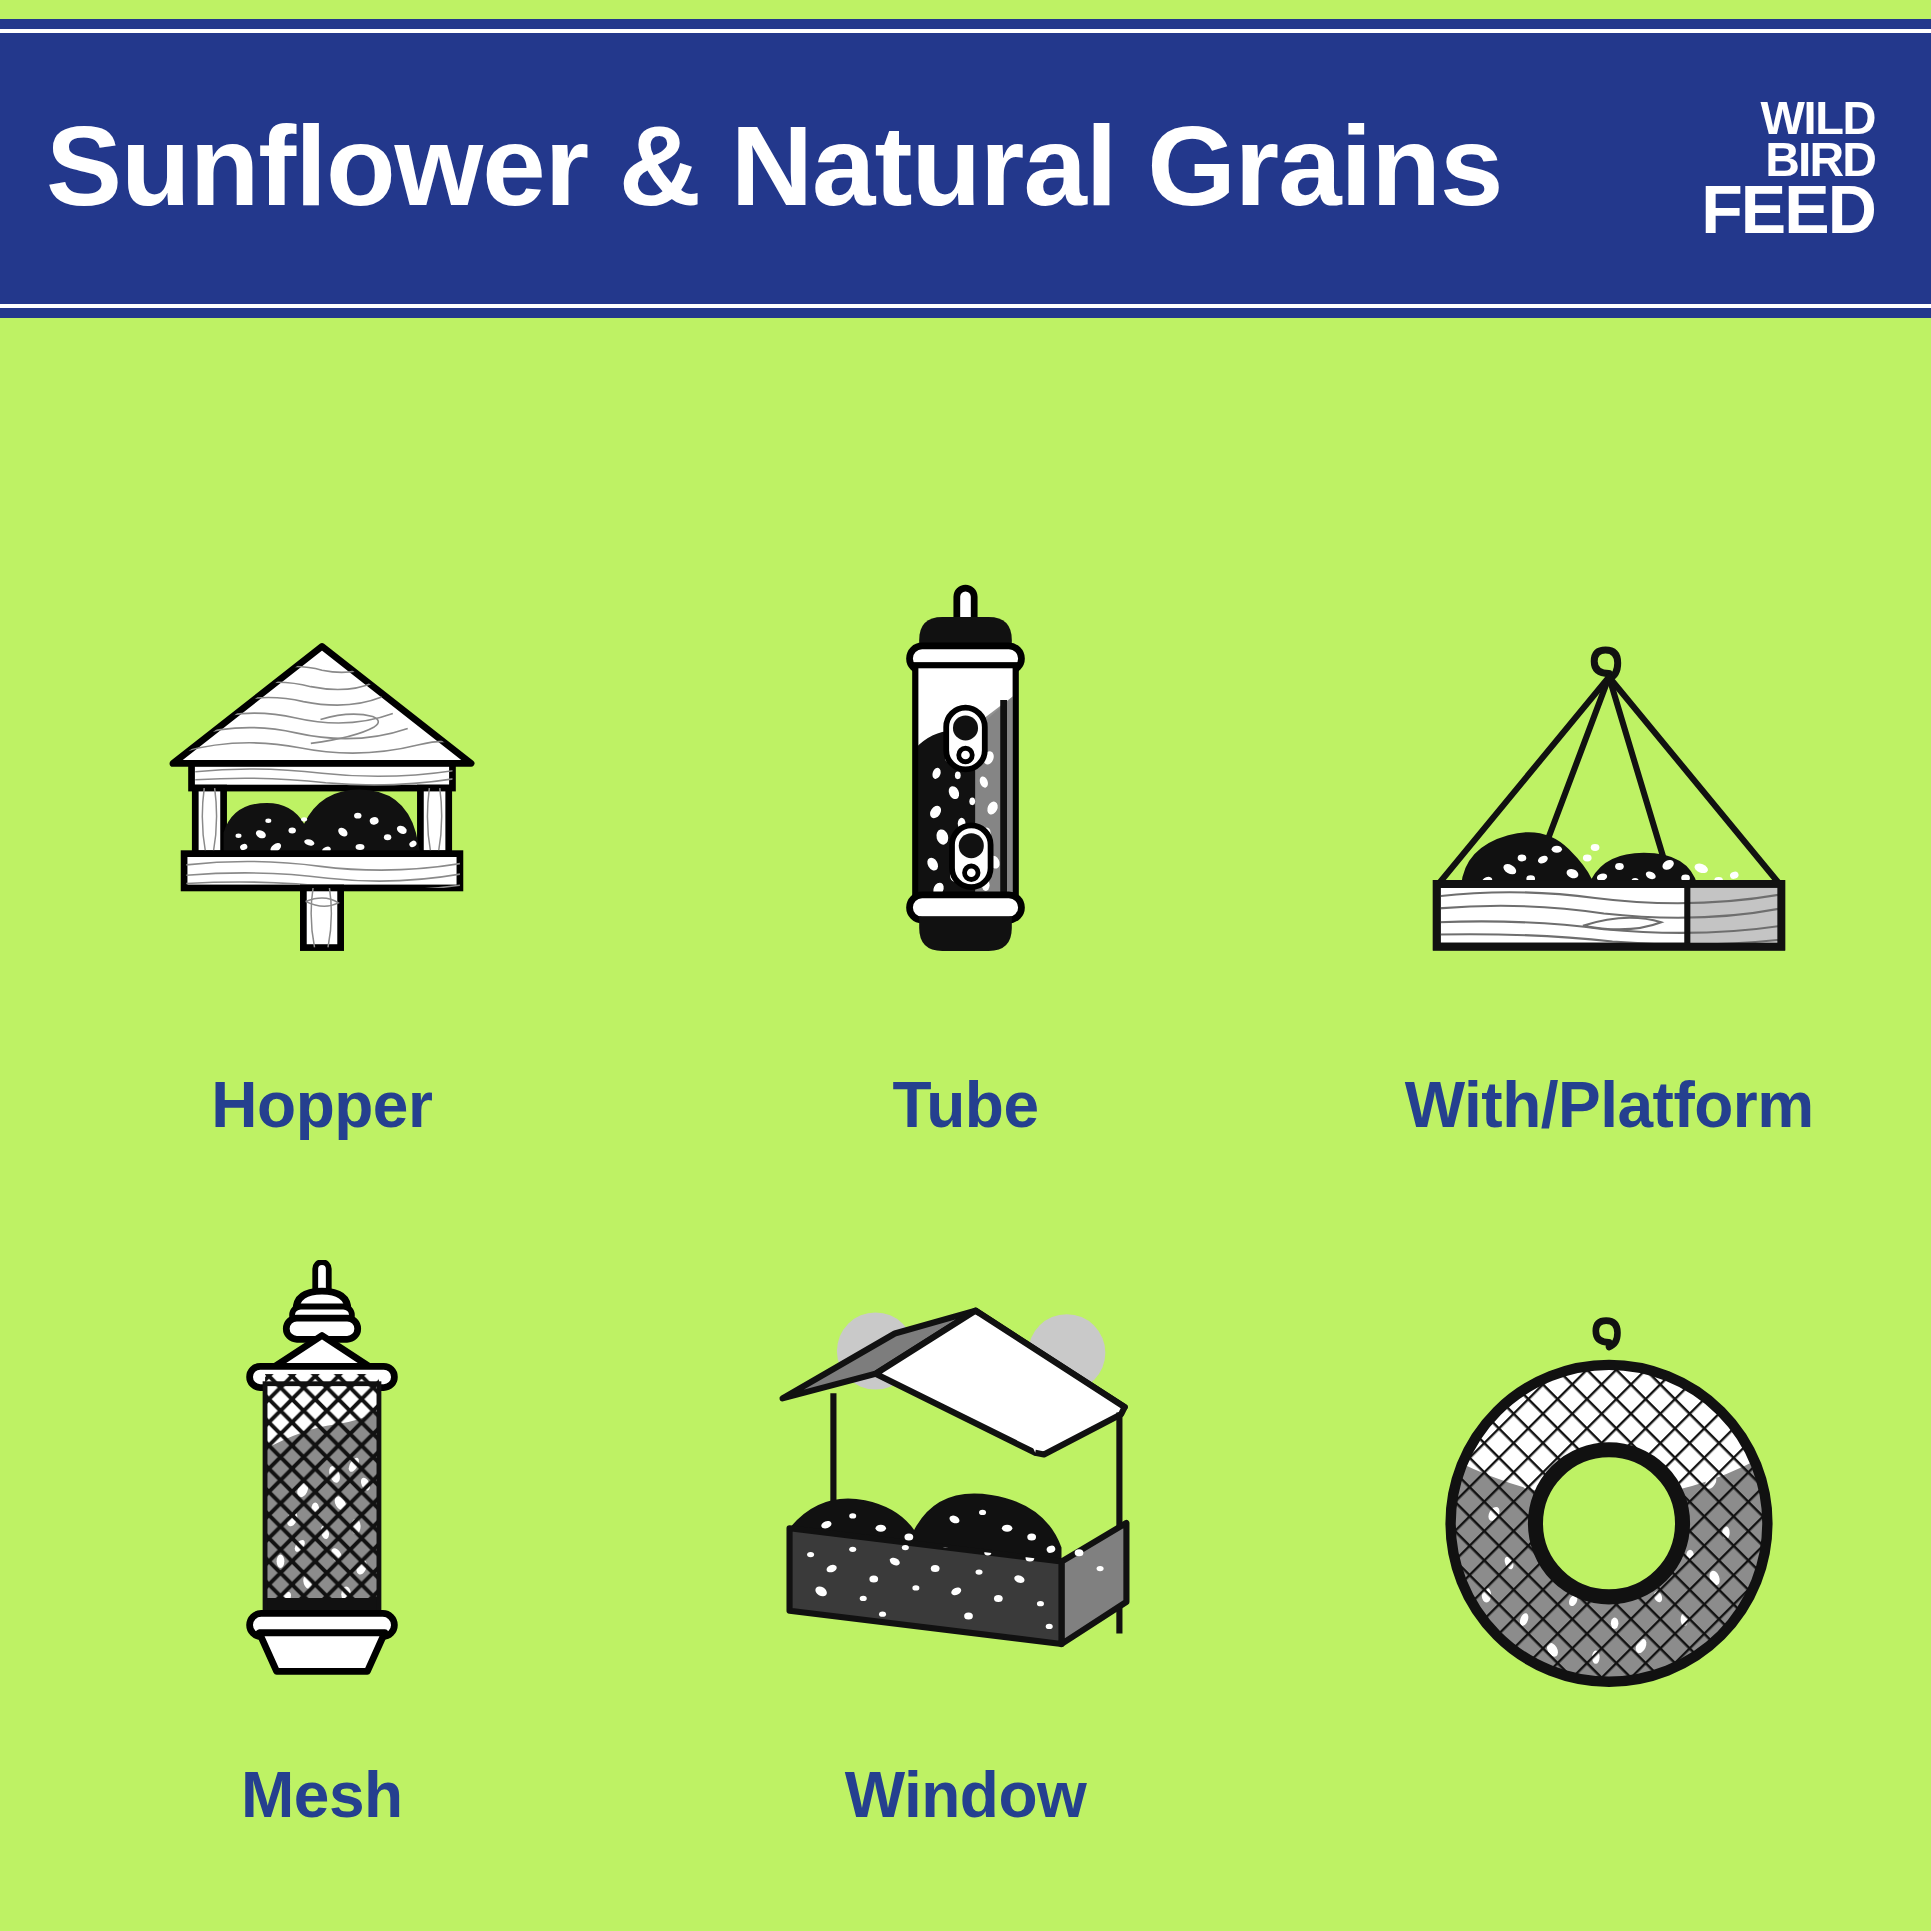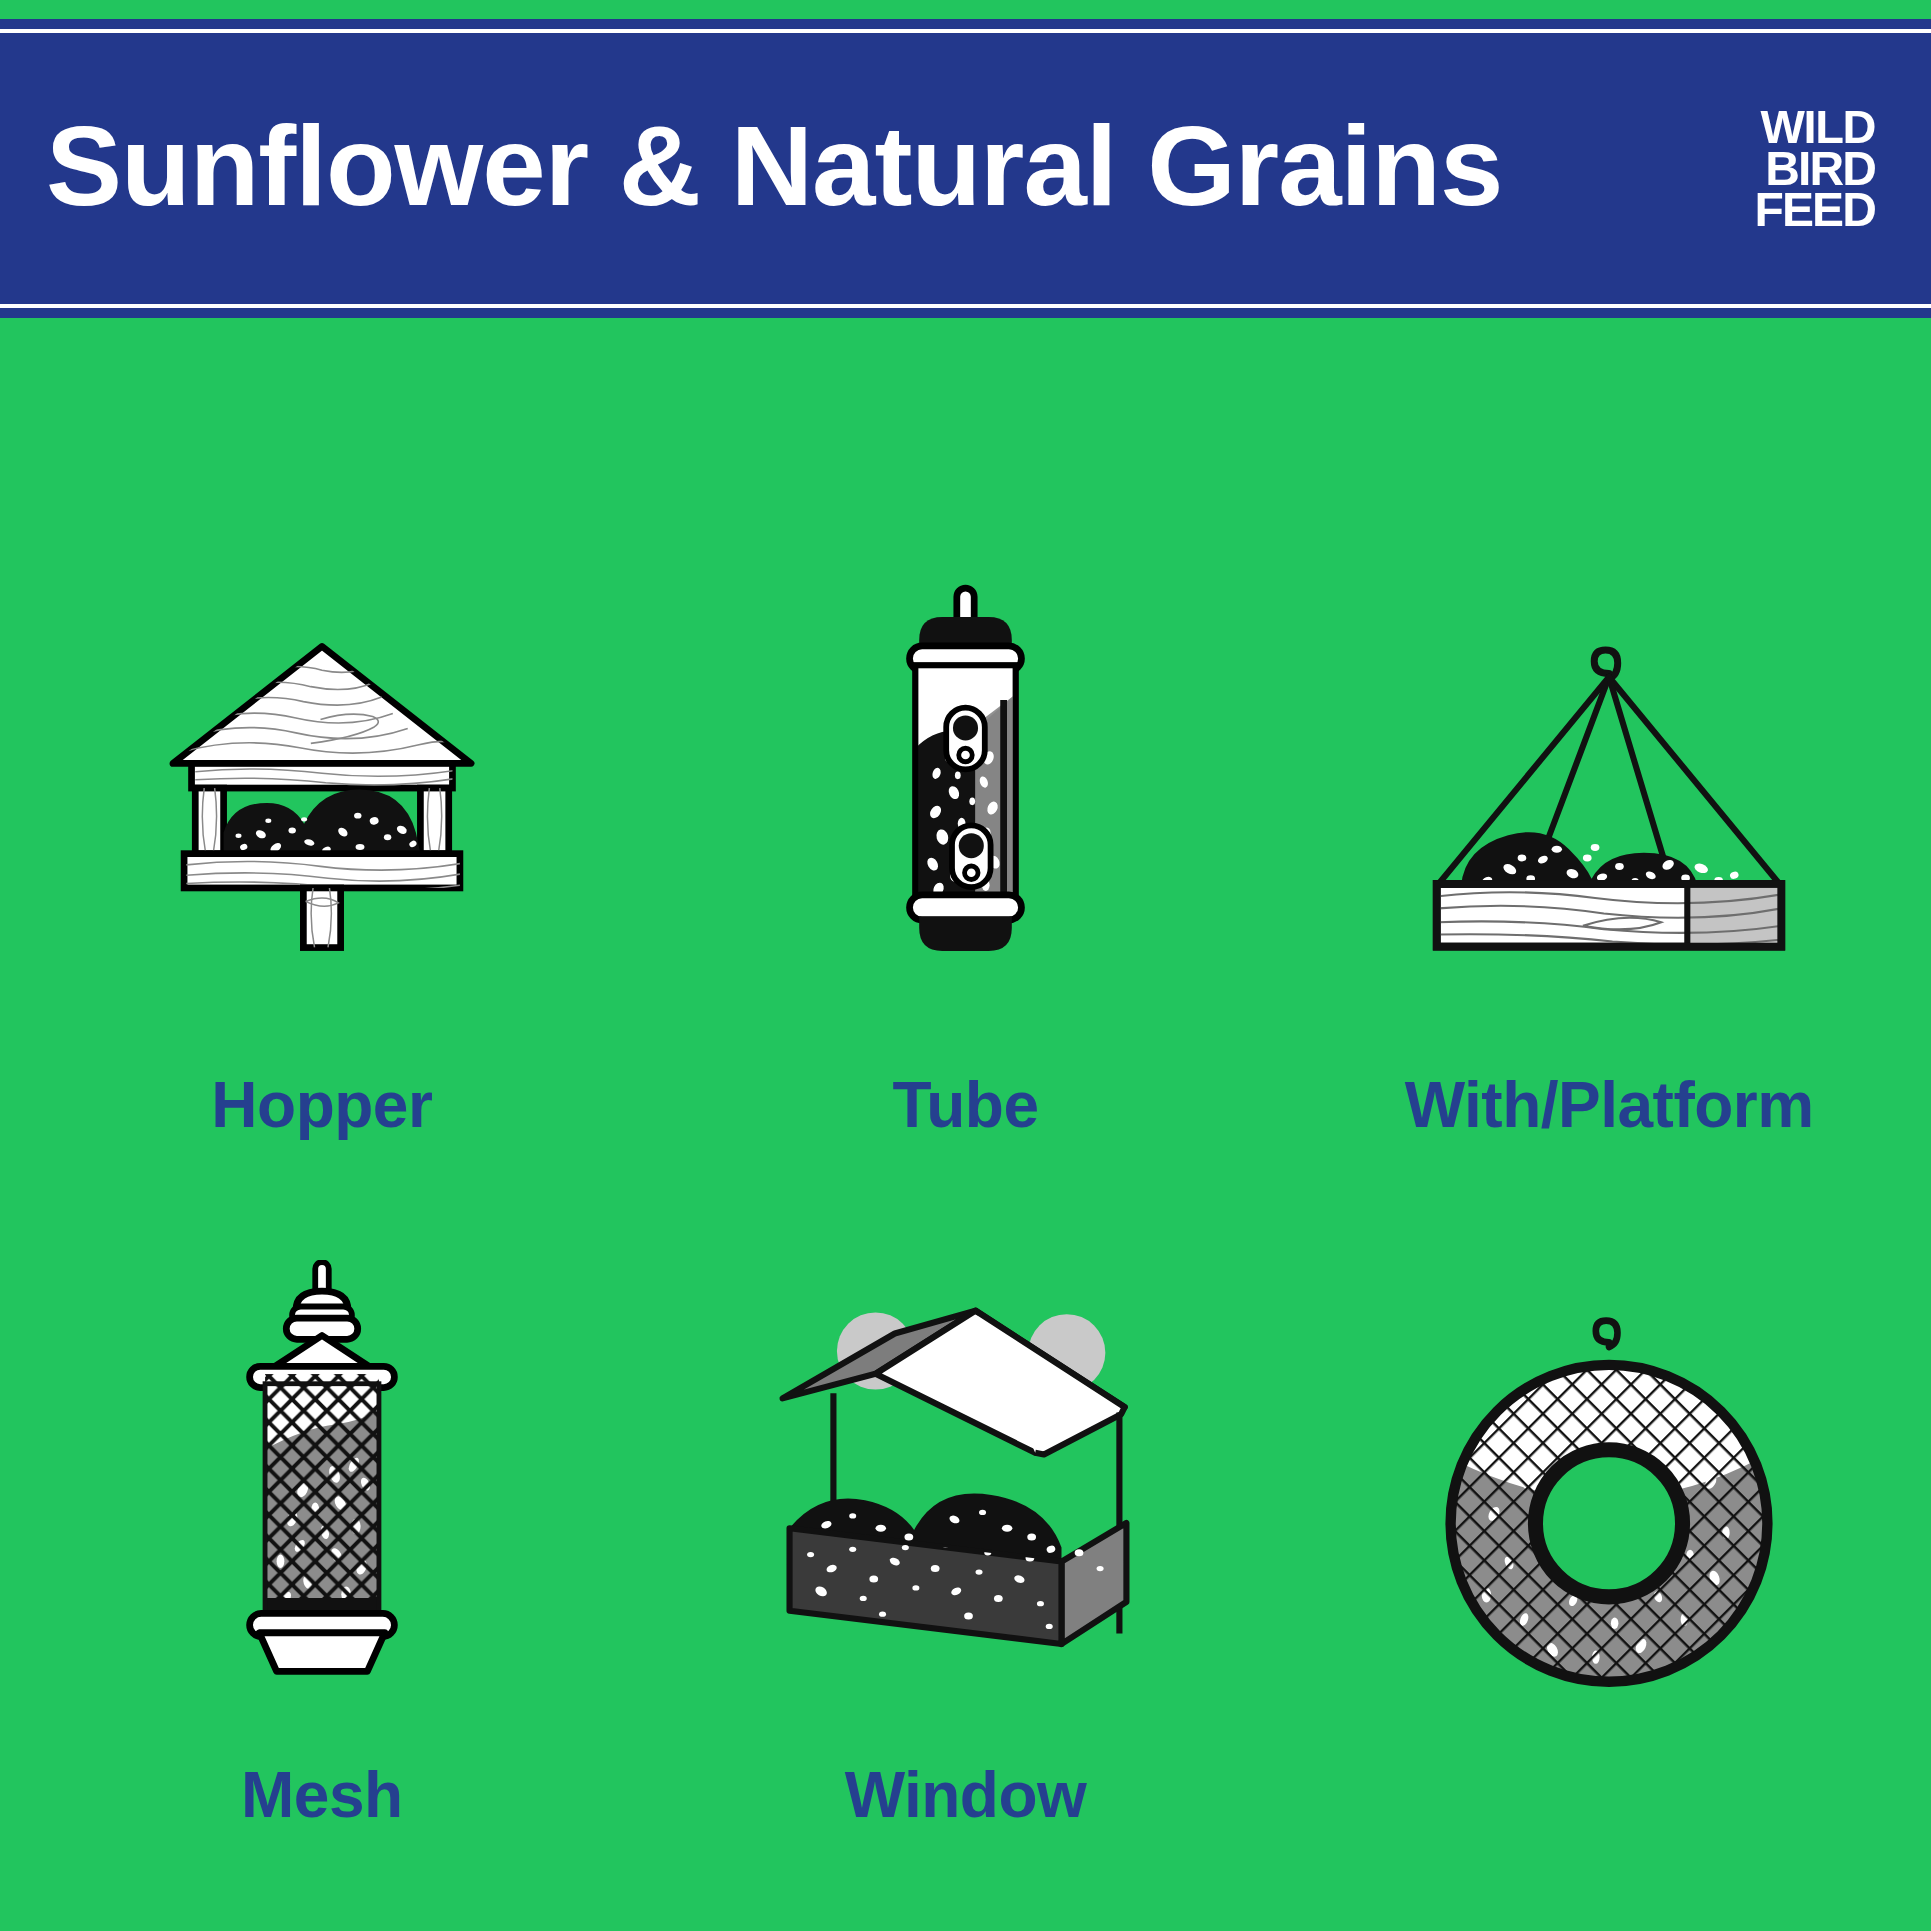--- a/index.html
+++ b/index.html
@@ -2,21 +2,21 @@
 <html><head>
 <meta charset="utf-8">
 <style>
   * { box-sizing: border-box; margin: 0; padding: 0; }
   html, body {
     width: 1931px; height: 1931px;
     background: #ffffff;
     font-family: "Liberation Sans", sans-serif;
     overflow: hidden;
   }
-  .page { position: relative; width: 1931px; height: 1931px; background: #22c55e; }
+  .page { position: relative; width: 1931px; height: 1931px; background: #bef264; }
 
   
   .banner-wrap { position: absolute; left: 0; top: 19.3px; width: 1931px; }
   .banner-rule-top   { height: 9.7px; background: #23388c; }
   .banner-gap-top    { height: 3.9px;  background: #ffffff; }
   .banner-main       { position: relative; height: 271px; background: #23388c; }
   .banner-gap-bot    { height: 3.9px;  background: #ffffff; }
   .banner-rule-bot   { height: 10.6px; background: #23388c; }
 
   .banner-title {
@@ -35,21 +35,21 @@
     position: absolute;
     right: 56px; top: 50%;
     transform: translateY(-50%);
     text-align: right;
     color: #fff;
     line-height: 0.86;
     font-weight: 700;
   }
   .brand-logo .ln-wild { font-size: 47px; letter-spacing: -1.4px; display:block; }
   .brand-logo .ln-bird { font-size: 48px; letter-spacing: -1.9px;  display:block; }
-  .brand-logo .ln-feed { font-size: 48px; letter-spacing: -1.9px;  display:block;text-align:right; }
+  .brand-logo .ln-feed { font-size: 68px; letter-spacing: -1.9px;  display:block;text-align:right; }
 
   
   .subtitle {
     position: absolute;
     left: 0; top: 378px; width: 1931px;
     text-align: center;
     color: #25408f;
     font-size: 90px;
     font-weight: 700;
     letter-spacing: -1px;

